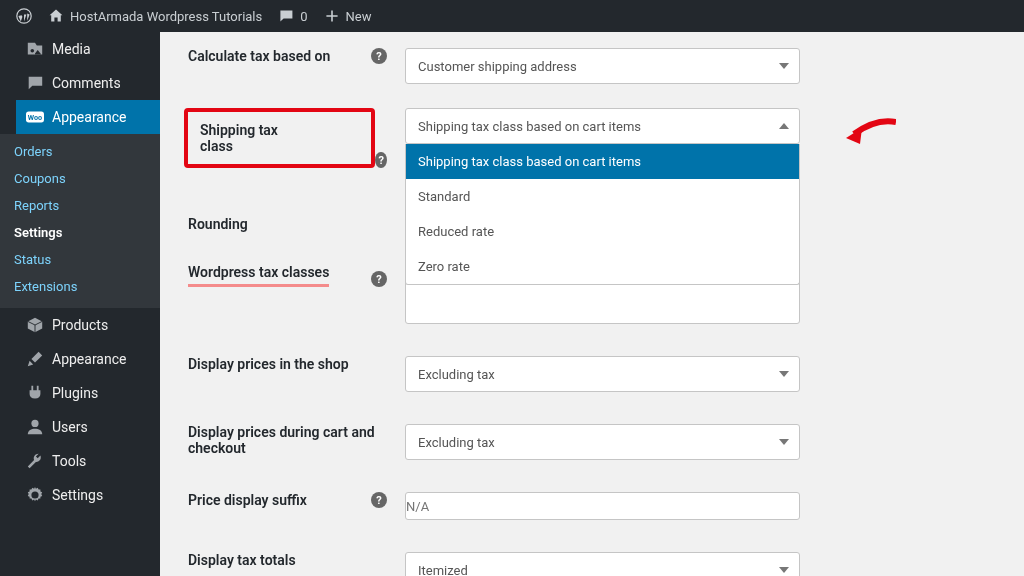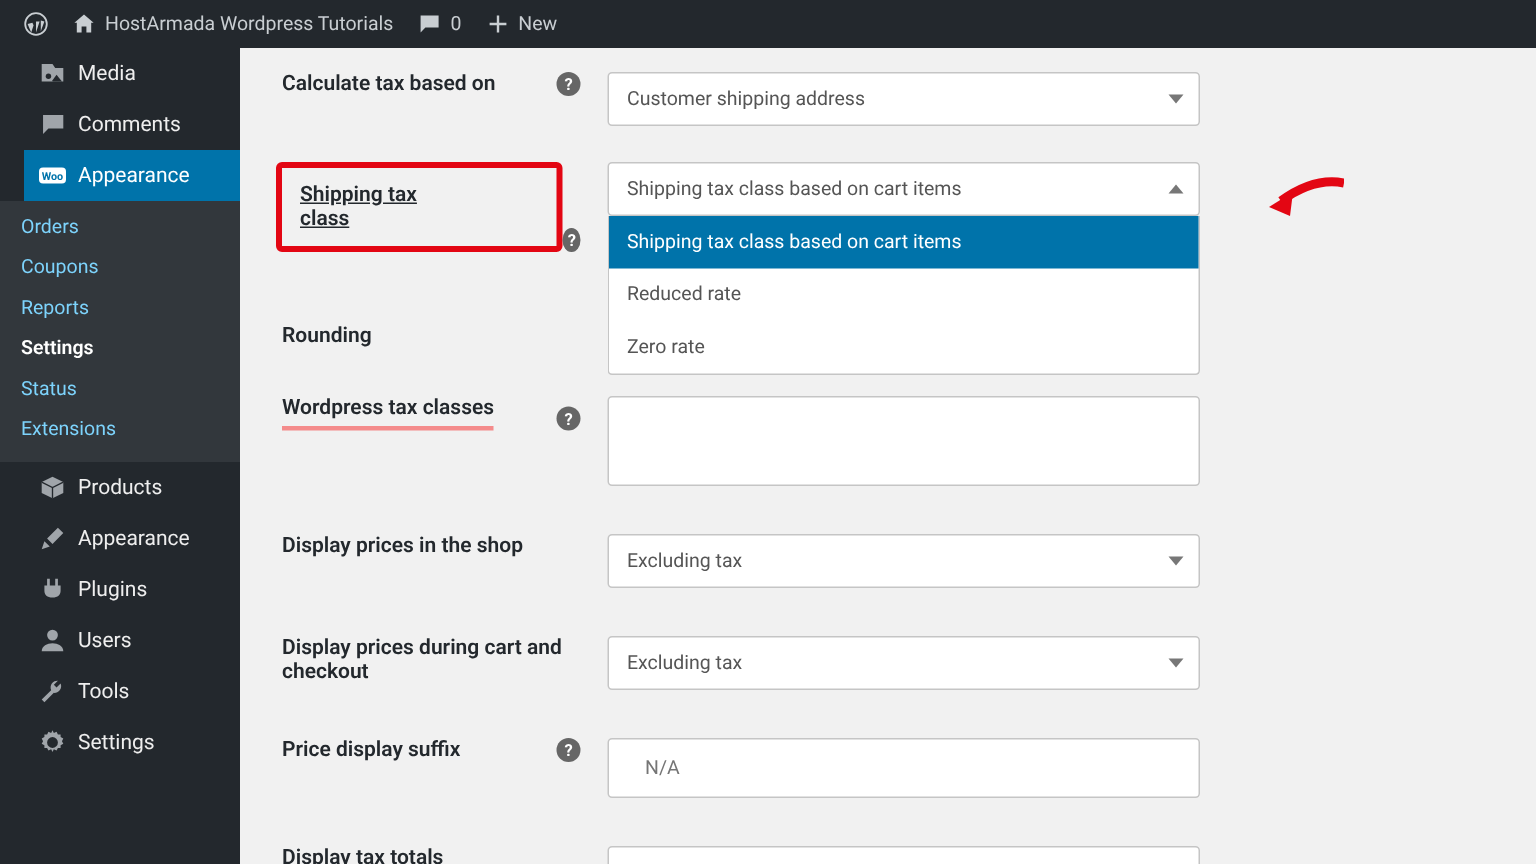--- a/index.html
+++ b/index.html
@@ -26,23 +26,23 @@
     .form-label .help { margin-left:auto; margin-right:18px; }
     .help { width:16px; height:16px; border-radius:50%; background:#666; color:#fff; font-size:11px; display:inline-flex; align-items:center; justify-content:center; font-weight:700; }
     .form-field { flex:0 0 395px; position:relative; }
     .select { width:395px; height:36px; background:#fff; border:1px solid #c5c5c5; border-radius:3px; display:flex; align-items:center; padding:0 30px 0 12px; font-size:13px; color:#555; position:relative; cursor:pointer; }
     .select .caret { position:absolute; right:10px; top:50%; transform:translateY(-50%); border-left:5px solid transparent; border-right:5px solid transparent; border-top:6px solid #777; }
     .select.open .caret { border-top:none; border-bottom:6px solid #777; }
     .dropdown { position:absolute; top:36px; left:0; width:395px; background:#fff; border:1px solid #c5c5c5; border-top:none; border-radius:0 0 3px 3px; z-index:5; }
     .dropdown .opt { padding:10px 12px; font-size:13px; color:#555; cursor:pointer; }
     .dropdown .opt.hl { background:#0073aa; color:#fff; }
     .textarea { width:395px; height:60px; background:#fff; border:1px solid #c5c5c5; border-radius:3px; resize:both; }
-    .textinput { width:395px; height:40px; background:#fff; border:1px solid #c5c5c5; border-radius:3px; padding:0 24px; font-size:13px; color:#999; }
-    
-    .red-box { border:4px solid #e30613; border-radius:4px; padding:10px 88px 10px 12px; margin-left:-4px;text-decoration:underline; }
+    .textinput { width:395px; height:28px; background:#fff; border:1px solid #c5c5c5; border-radius:3px; padding:0 0; font-size:13px; color:#999; }
+    
+    .red-box { border:4px solid #e30613; border-radius:4px; padding:10px 88px 10px 12px; margin-left:-4px; }
     .underline-red { display:inline-block; border-bottom:3px solid #f48b8b; padding-bottom:4px; }
     
     .arrow { position:absolute; top:116px; left:846px; z-index:10; }
     .arrow svg { width:50px; height:30px; }
   </style>
 </head>
 <body>
 
 <div class="toolbar">
   <div class="item">
@@ -166,20 +166,21 @@
         <span class="red-box"><span>Shipping tax class</span></span>
         <span class="help">?</span>
       </div>
       <div class="form-field">
         <div class="select open">
           <span>Shipping tax class based on cart items</span>
           <span class="caret"></span>
         </div>
         <div class="dropdown" id="ship-dropdown">
             <div class="opt hl">Shipping tax class based on cart items</div>
+            <div class="opt">Standard</div>
             <div class="opt">Reduced rate</div>
             <div class="opt">Zero rate</div>
           </div>
       </div>
     </div>
 
     <div class="form-row" style="padding-top:32px;">
       <div class="form-label">
           <span>Rounding</span>
         </div>

